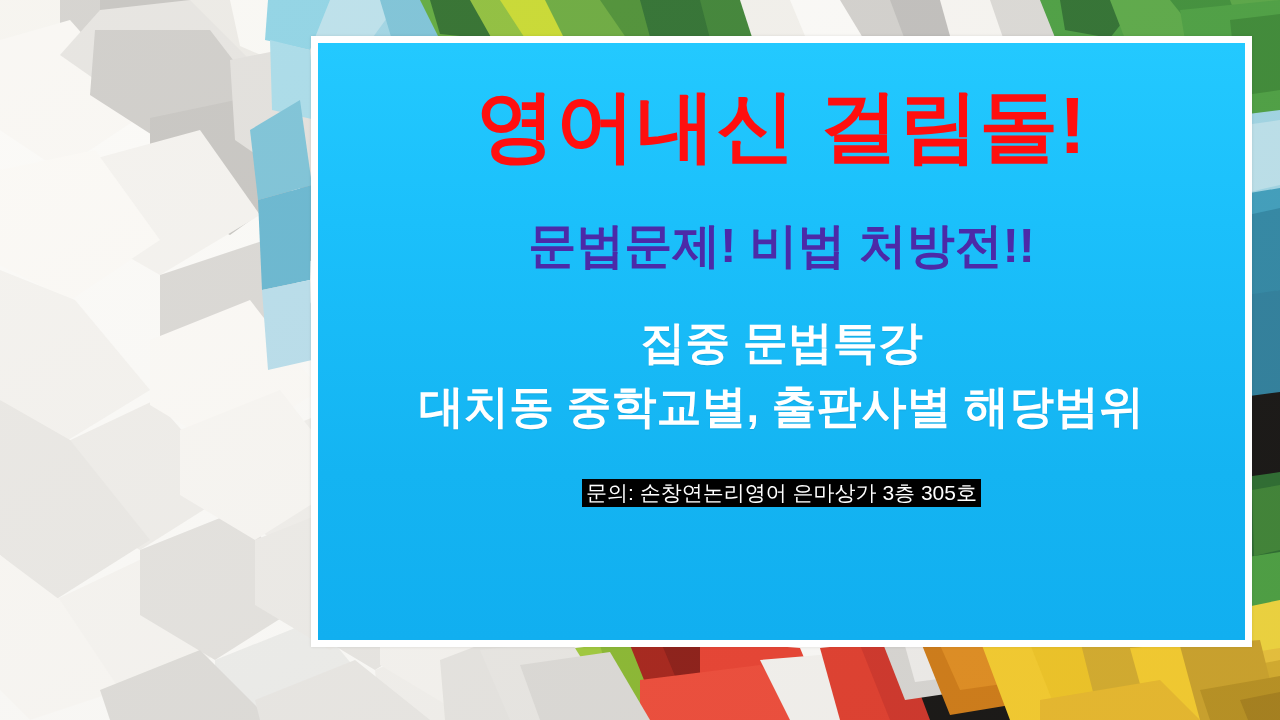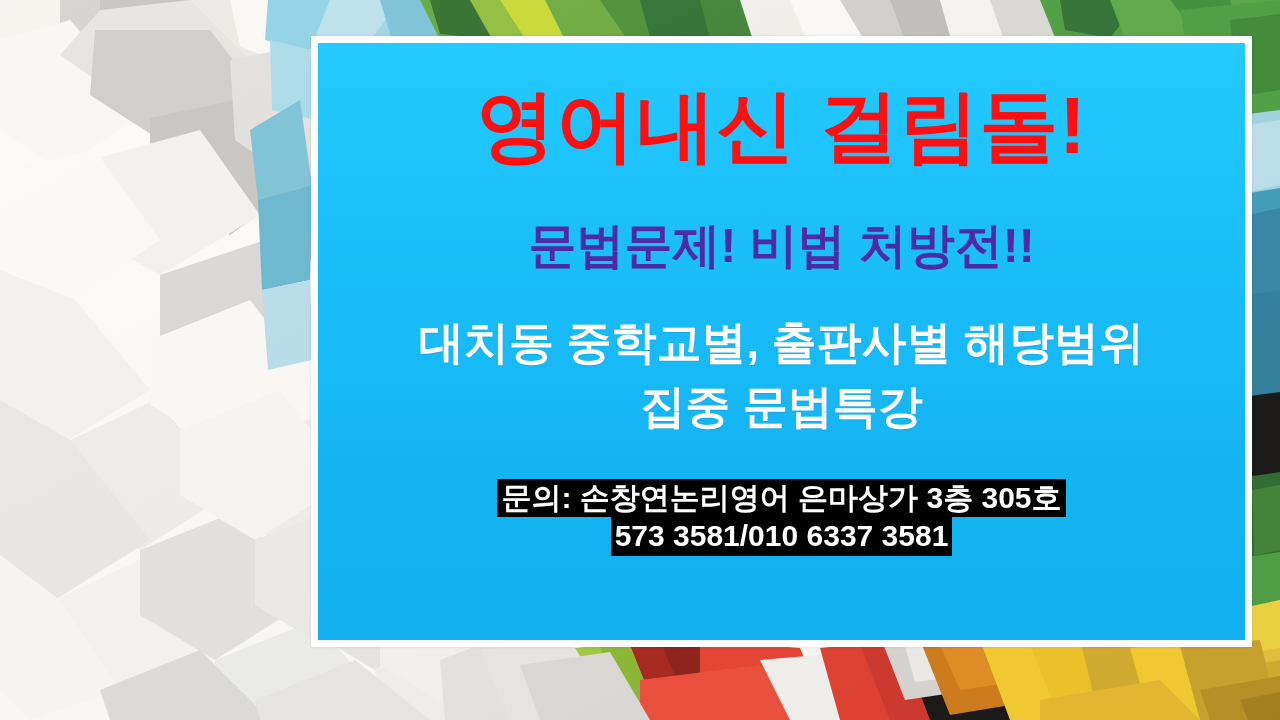--- a/index.html
+++ b/index.html
@@ -84,22 +84,22 @@
   .contact-block {
     margin-top: 40px;
     width: 100%;
     text-align: center;
     line-height: 1.12;
   }
   .contact-line {
     display: inline-block;
     background: #000000;
     color: #ffffff;
-    font-size: 30px;
-    font-weight: bold;
+    font-size: 21px;
+    font-weight: normal;
     padding: 2px 4px 3px 4px;
     white-space: nowrap;
   }
   .contact-row { display: block; }
 </style>
 </head>
 <body>
 
 <div id="slide">
 
@@ -233,27 +233,24 @@
 
   <div id="panel-frame"></div>
 
   <div id="panel">
 
     <div class="headline">영어내신 걸림돌!</div>
 
     <div class="subhead">문법문제! 비법 처방전!!</div>
 
     <div class="body-block">
+      <span class="body-line">집중 문법특강</span>
       <span class="body-line">대치동 중학교별, 출판사별 해당범위</span>
-      <span class="body-line">집중 문법특강</span>
     </div>
 
     <div class="contact-block">
       <span class="contact-row">
         <span class="contact-line">문의: 손창연논리영어 은마상가 3층 305호</span>
       </span>
-      <span class="contact-row">
-        <span class="contact-line">573 3581/010 6337 3581</span>
-      </span>
     </div>
 
   </div>
 </div>
 
 </body></html>

